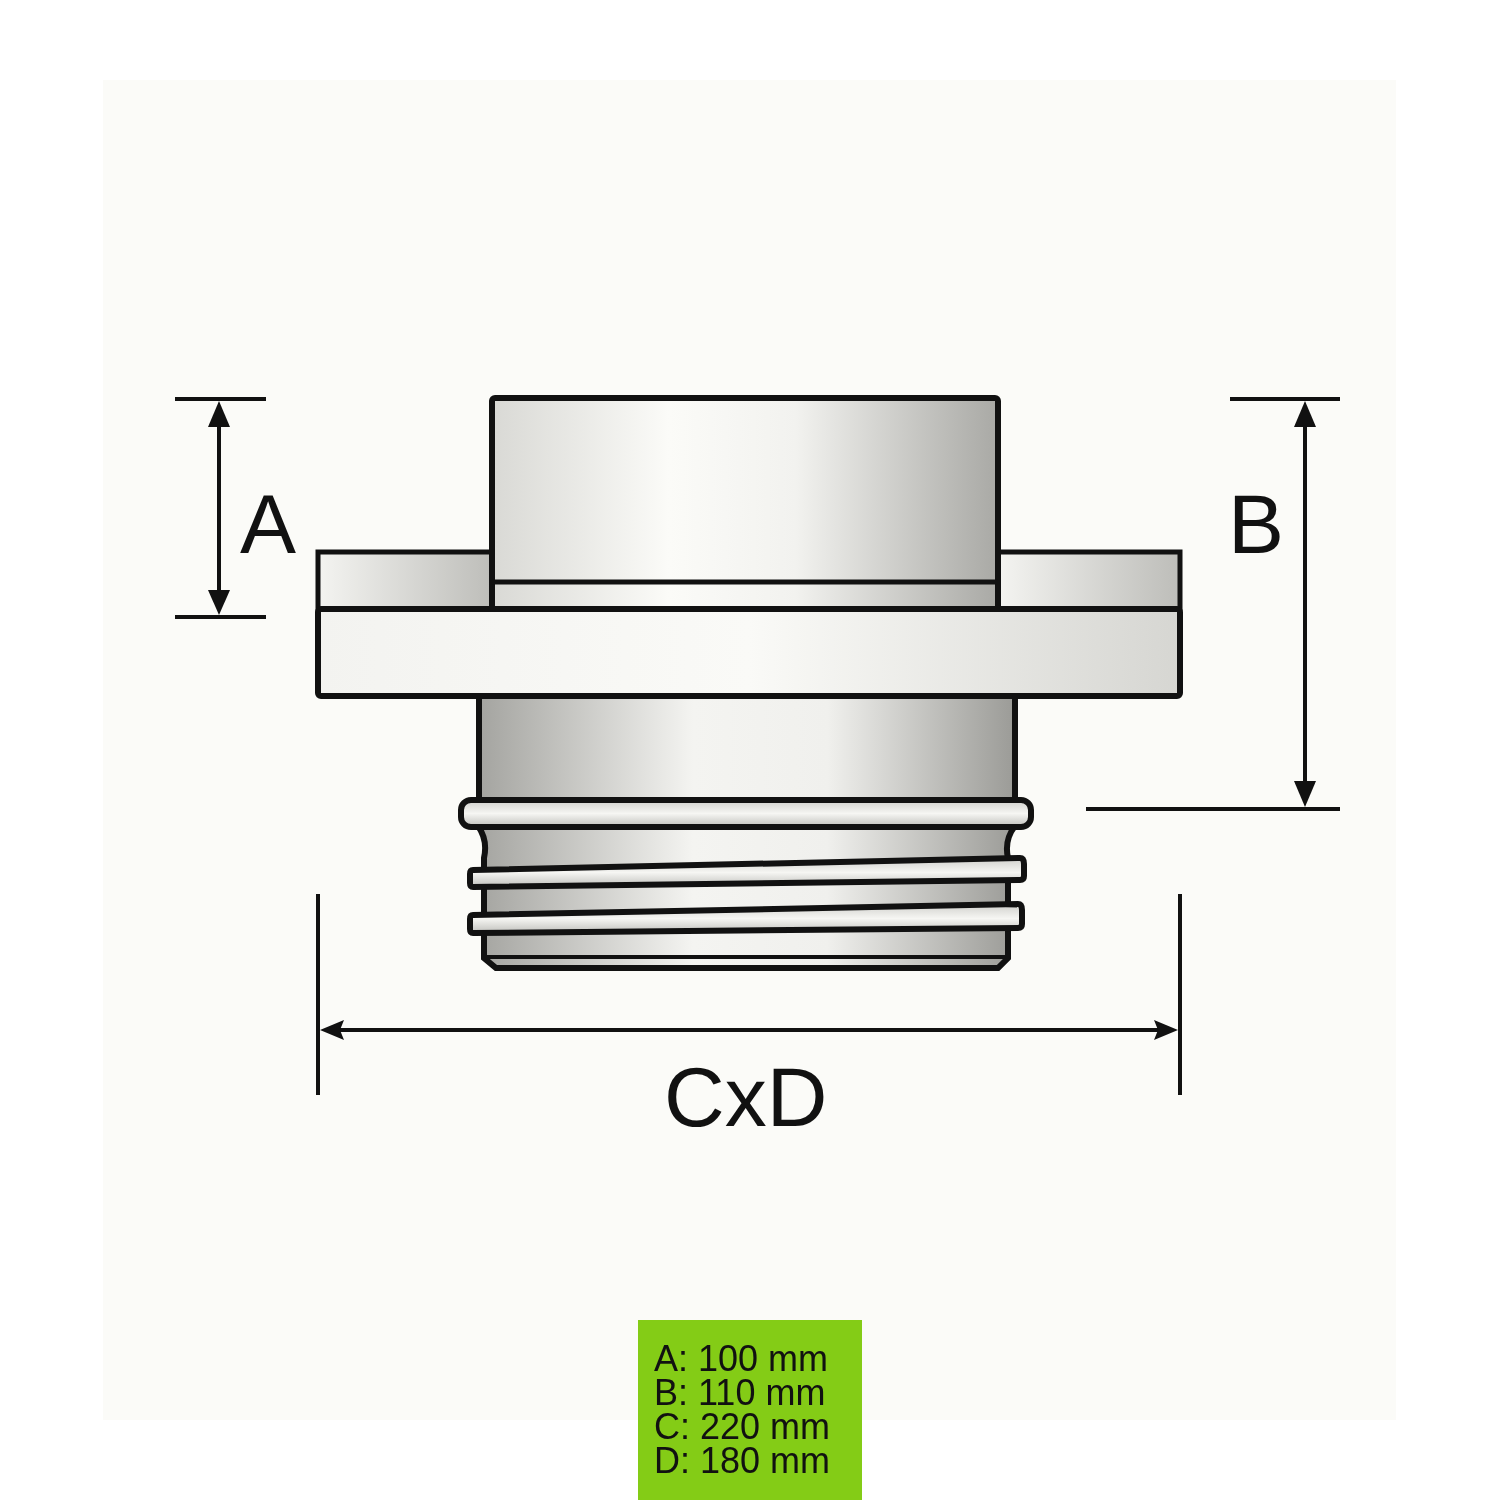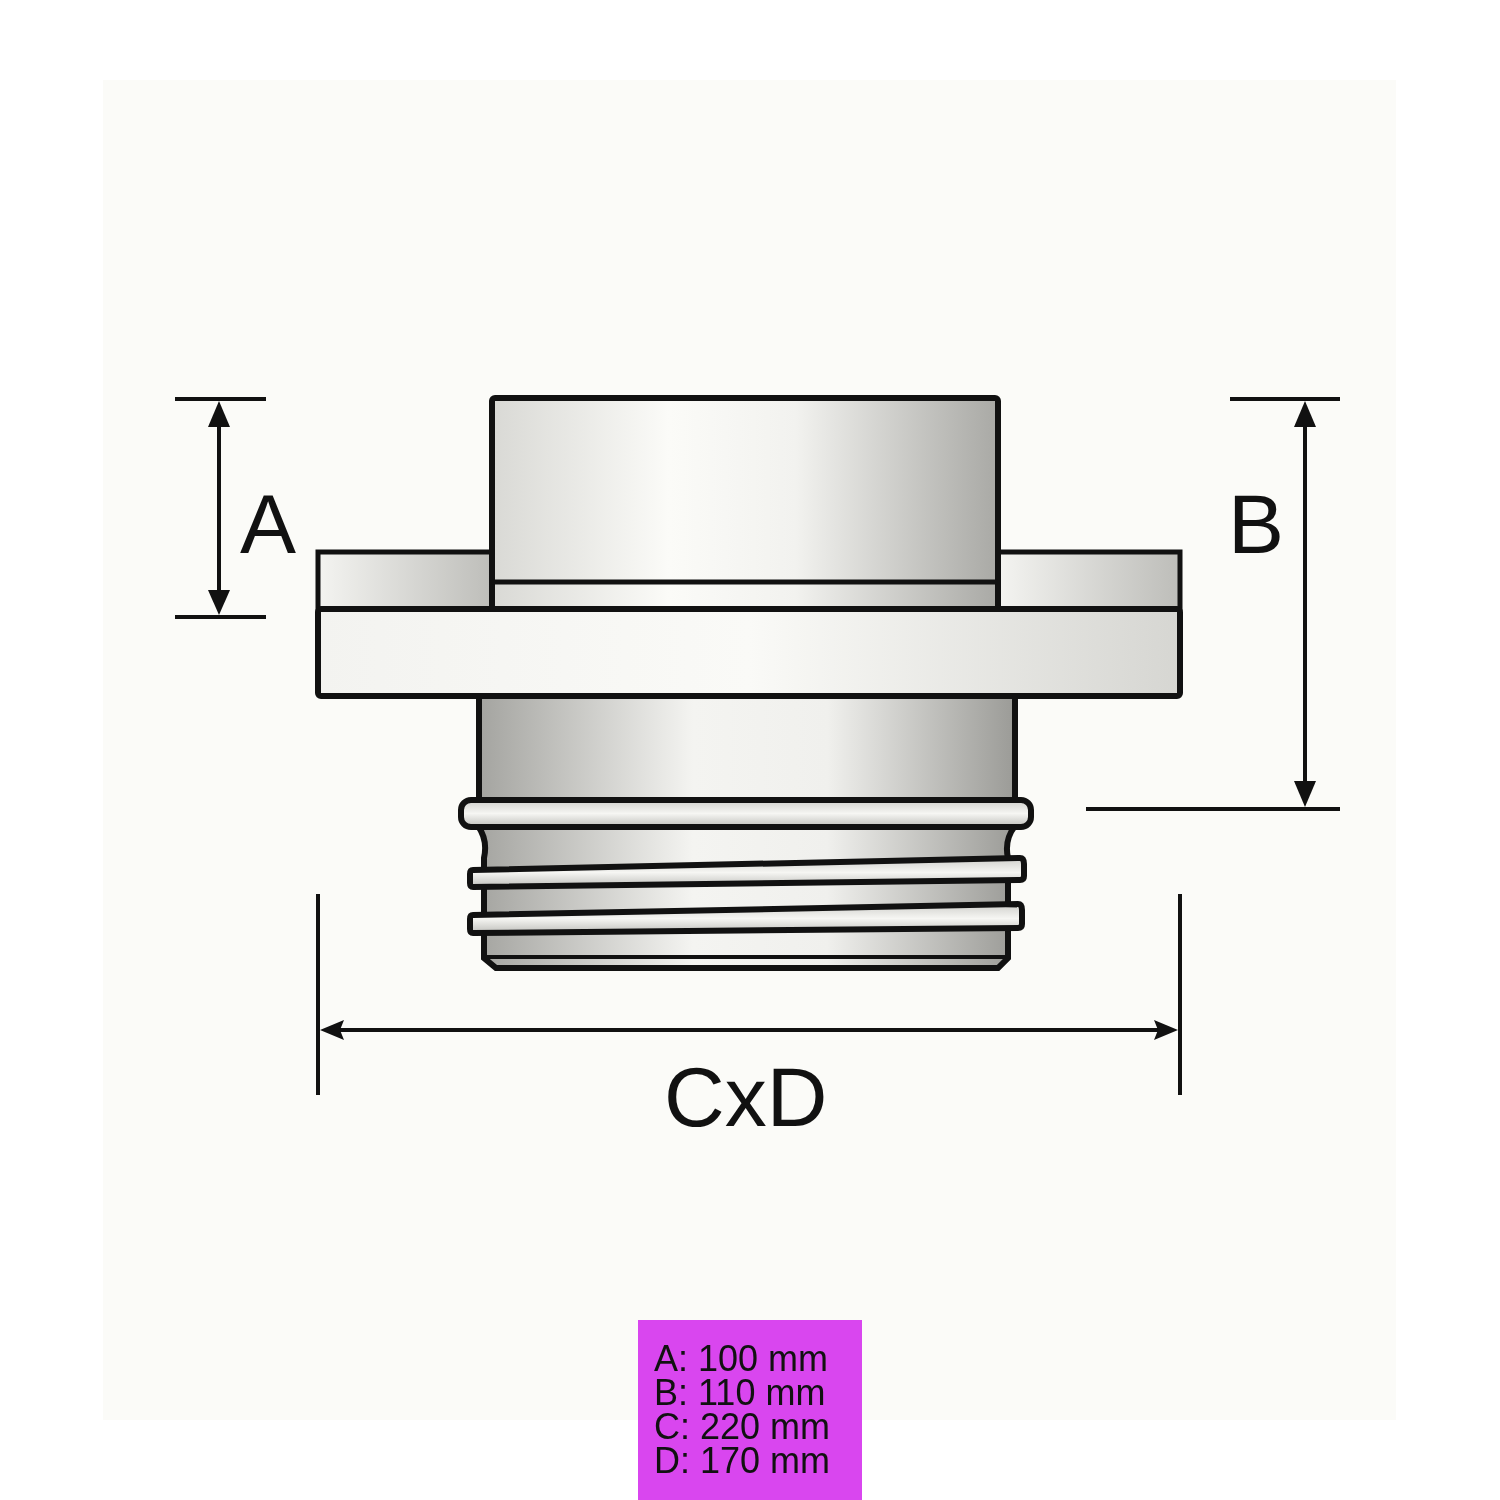--- a/index.html
+++ b/index.html
@@ -12,21 +12,21 @@
       position: absolute; left: 103px; top: 80px; width: 1293px; height: 1340px;
       background: #fbfbf8;
     }
     svg.drawing { position: absolute; left: 0; top: 0; }
     .dim-label {
       position: absolute; color: #111; font-size: 84px; line-height: 1;
       font-family: "Liberation Sans", "DejaVu Sans", sans-serif;
     }
     .legend {
       position: absolute; left: 638px; top: 1320px; width: 224px; height: 180px;
-      background: #d946ef;
+      background: #84cc16;
     }
     .legend-line {
       position: absolute; left: 16px; font-size: 36px; line-height: 34px; color: #111;
       white-space: nowrap;
     }
   </style>
 </head>
 <body>
 
 <div class="panel"></div>
@@ -116,14 +116,14 @@
 </svg>
 
 <div class="dim-label" style="left:240px; top:482px;">A</div>
 <div class="dim-label" style="left:1228px; top:482px;">B</div>
 <div class="dim-label" style="left:664px; top:1055px;text-align:right;">CxD</div>
 
 <div class="legend">
   <div class="legend-line" style="top:22px;">A: 100 mm</div>
   <div class="legend-line" style="top:56px;">B: 110 mm</div>
   <div class="legend-line" style="top:90px;">C: 220 mm</div>
-  <div class="legend-line" style="top:124px;">D: 170 mm</div>
+  <div class="legend-line" style="top:124px;">D: 180 mm</div>
 </div>
 
 </body></html>

